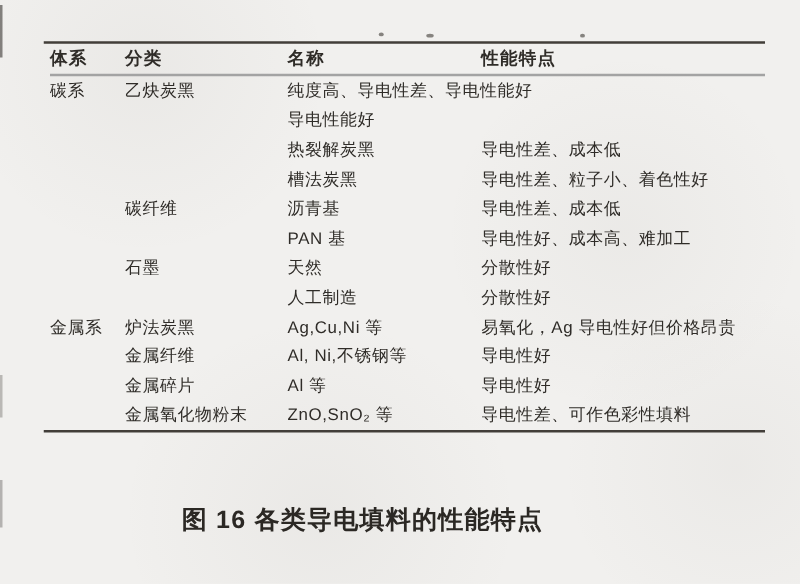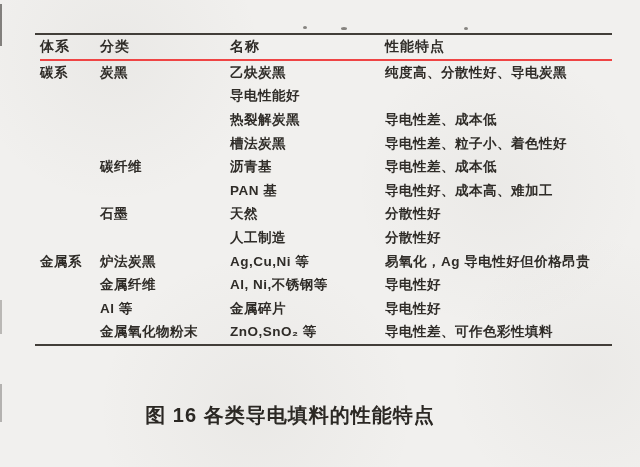--- a/index.html
+++ b/index.html
@@ -41,30 +41,30 @@
     padding-left: 5px;
     box-sizing: border-box;
   }
   .thead, .trow {
     display: grid;
     grid-template-columns: 60px 130px 155px 1fr;
   }
   .thead {
     height: 24px;
     align-items: center;
-    border-bottom: 2px solid #ef4444;
+    border-bottom: 2px solid #a3a3a3;
     font-weight: bold;
     font-size: 14px;
     letter-spacing: 1px;
   }
   .trow {
     height: 23.6px;
     align-items: center;
     font-size: 13.5px;
-    font-weight: 700;
+    font-weight: 400;
     letter-spacing: 0.5px;
   }
   .tcell { white-space: nowrap; overflow: visible; }
   .caption {
     position: absolute;
     left: 0; top: 402px;
     width: 580px;
     text-align: center;
     font-size: 20px;
     font-weight: bold;
@@ -86,23 +86,22 @@
 <div class="table-wrap">
   <div class="thead">
     <div class="tcell">体系</div>
     <div class="tcell">分类</div>
     <div class="tcell">名称</div>
     <div class="tcell">性能特点</div>
   </div>
   <div id="tbody">
       <div class="trow">
         <div class="tcell">碳系</div>
-        <div class="tcell">炭黑</div>
         <div class="tcell">乙炔炭黑</div>
-        <div class="tcell">纯度高、分散性好、导电炭黑</div>
+        <div class="tcell">纯度高、导电性差、导电性能好</div>
       </div>
       <div class="trow">
         <div class="tcell"></div>
         <div class="tcell"></div>
         <div class="tcell">导电性能好</div>
       </div>
       <div class="trow">
         <div class="tcell"></div>
         <div class="tcell"></div>
         <div class="tcell">热裂解炭黑</div>
@@ -145,22 +144,22 @@
         <div class="tcell">易氧化，Ag 导电性好但价格昂贵</div>
       </div>
       <div class="trow">
         <div class="tcell"></div>
         <div class="tcell">金属纤维</div>
         <div class="tcell">Al, Ni,不锈钢等</div>
         <div class="tcell">导电性好</div>
       </div>
       <div class="trow">
         <div class="tcell"></div>
+        <div class="tcell">金属碎片</div>
         <div class="tcell">Al 等</div>
-        <div class="tcell">金属碎片</div>
         <div class="tcell">导电性好</div>
       </div>
       <div class="trow">
         <div class="tcell"></div>
         <div class="tcell">金属氧化物粉末</div>
         <div class="tcell">ZnO,SnO₂ 等</div>
         <div class="tcell">导电性差、可作色彩性填料</div>
       </div>
     </div>
 </div>

